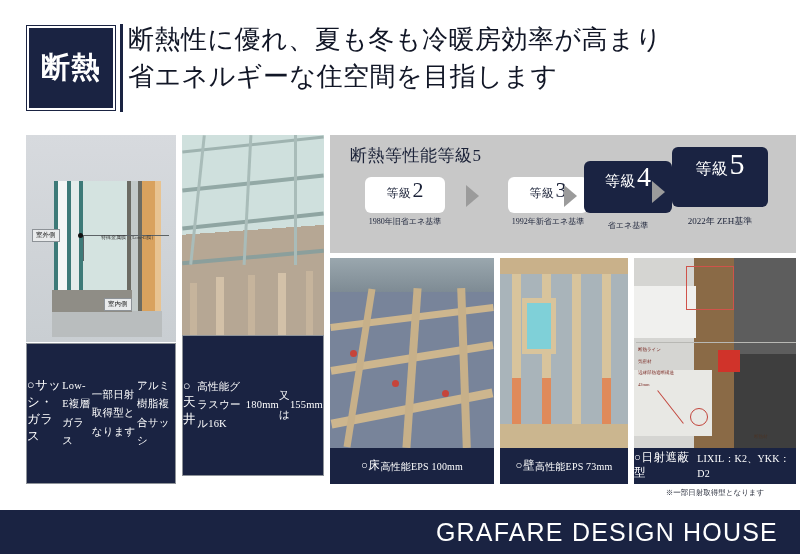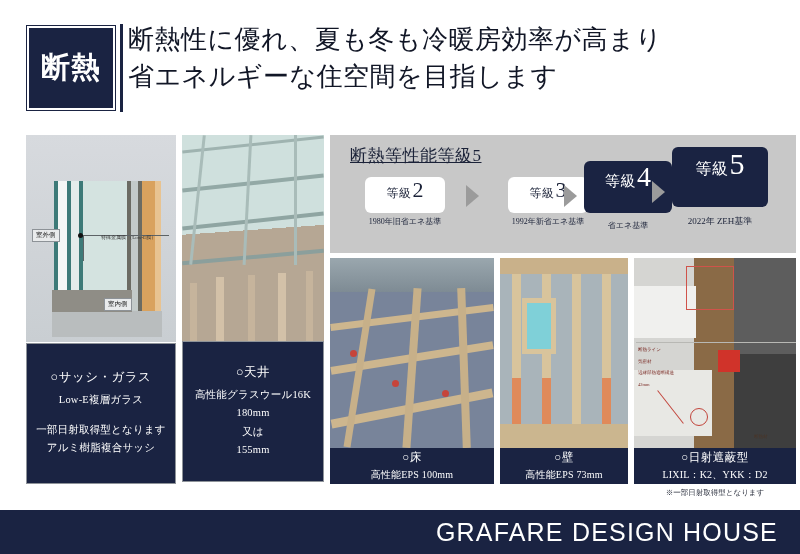--- a/index.html
+++ b/index.html
@@ -26,21 +26,21 @@
     color:#111626; font-size:26px; line-height:1.42; letter-spacing:0.5px;
   }
   #headline div { white-space:nowrap; }
 
   
   #grid { position:absolute; left:0; top:132px; width:800px; height:376px; }
 
   .panel { position:absolute; background:#cfd3d6; overflow:hidden; }
   .cap {
     background:#1a2342; color:#ffffff; text-align:left;
-    display:flex; flex-direction:column; align-items:center; justify-content:center;
+    display:flex; flex-direction:row; align-items:center; justify-content:center;
   }
   .cap .t { font-size:12.5px; letter-spacing:0.5px; margin-bottom:5px; }
   .cap .l { font-size:10.5px; line-height:1.5; letter-spacing:0.2px; }
 
   
   #p-win { left:26px; top:3px; width:150px; height:207px;
            background:linear-gradient(#d7dade,#c9ced2); }
   #win-art { position:absolute; inset:0; }
   .gl { position:absolute; top:46px; height:130px; }
   #winlbl-out { position:absolute; left:6px; top:94px; font-size:6.5px; color:#222;
@@ -48,29 +48,29 @@
   #winlbl-in  { position:absolute; left:78px; top:163px; font-size:6.5px; color:#222;
                 background:#e9ebec; border:1px solid #8d9297; padding:1px 3px; }
   #winlbl-mid { position:absolute; left:75px; top:100px; font-size:5px; color:#333;
                 line-height:1.25; text-align:left; width:68px; }
   #cap-win { position:absolute; left:26px; top:211px; width:150px; height:141px;
              border:1px solid #8e9399; }
   #cap-win .l { line-height:1.75; }
 
   
   #p-ceil { left:182px; top:3px; width:142px; height:207px; background:#b9b1a4; }
-  #cap-ceil { position:absolute; left:182px; top:209px; width:142px; height:141px;
+  #cap-ceil { position:absolute; left:182px; top:203px; width:142px; height:141px;
               border:1px solid #8e9399; }
   #cap-ceil .l { line-height:1.72; }
 
   
   #grades { position:absolute; left:330px; top:3px; width:466px; height:118px;
             background:#c8c8c8; }
   #g-title { position:absolute; left:20px; top:9px; font-size:17px; color:#1b2238;
-             letter-spacing:0.5px;text-decoration:underline; }
+             letter-spacing:0.5px; }
   .gstep { position:absolute; text-align:center; }
   .gbox { border-radius:6px; display:flex; align-items:baseline; justify-content:center;
           white-space:nowrap; }
   .gbox .k { font-size:12px; letter-spacing:0.5px; }
   .gbox .n { font-size:22px; margin-left:1px; }
   .gbox.light { background:#ffffff; color:#1b2238; }
   .gbox.dark  { background:#1a2342; color:#ffffff; }
   .gnote { font-size:8px; color:#1b2238; line-height:1.35; margin-top:4px; white-space:nowrap; }
   .arrow { position:absolute; width:0; height:0;
            border-top:11px solid transparent; border-bottom:11px solid transparent;

